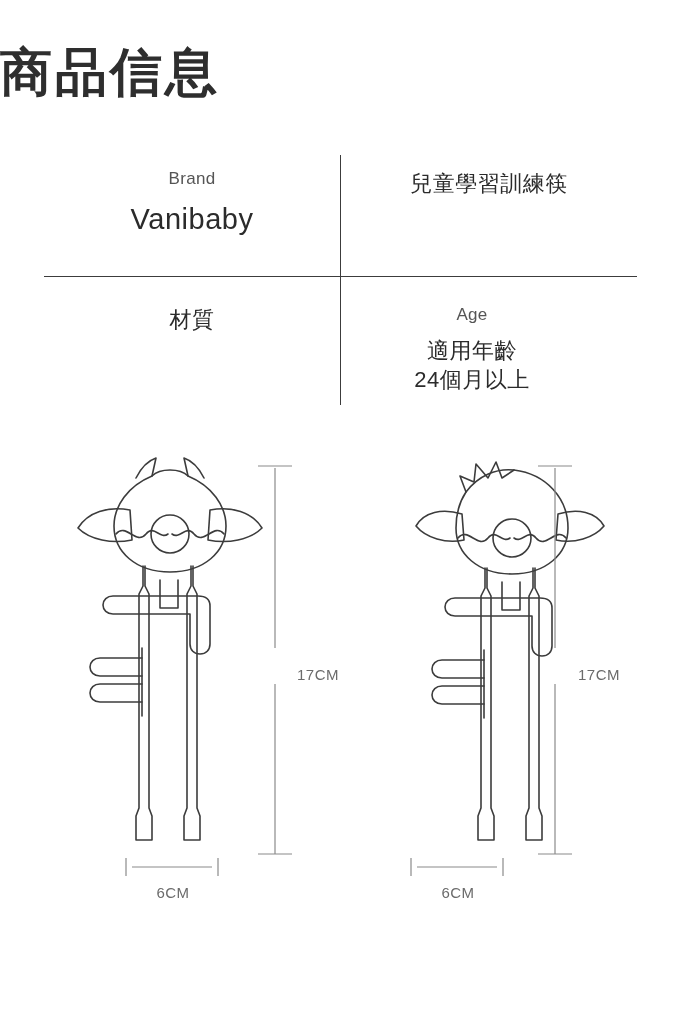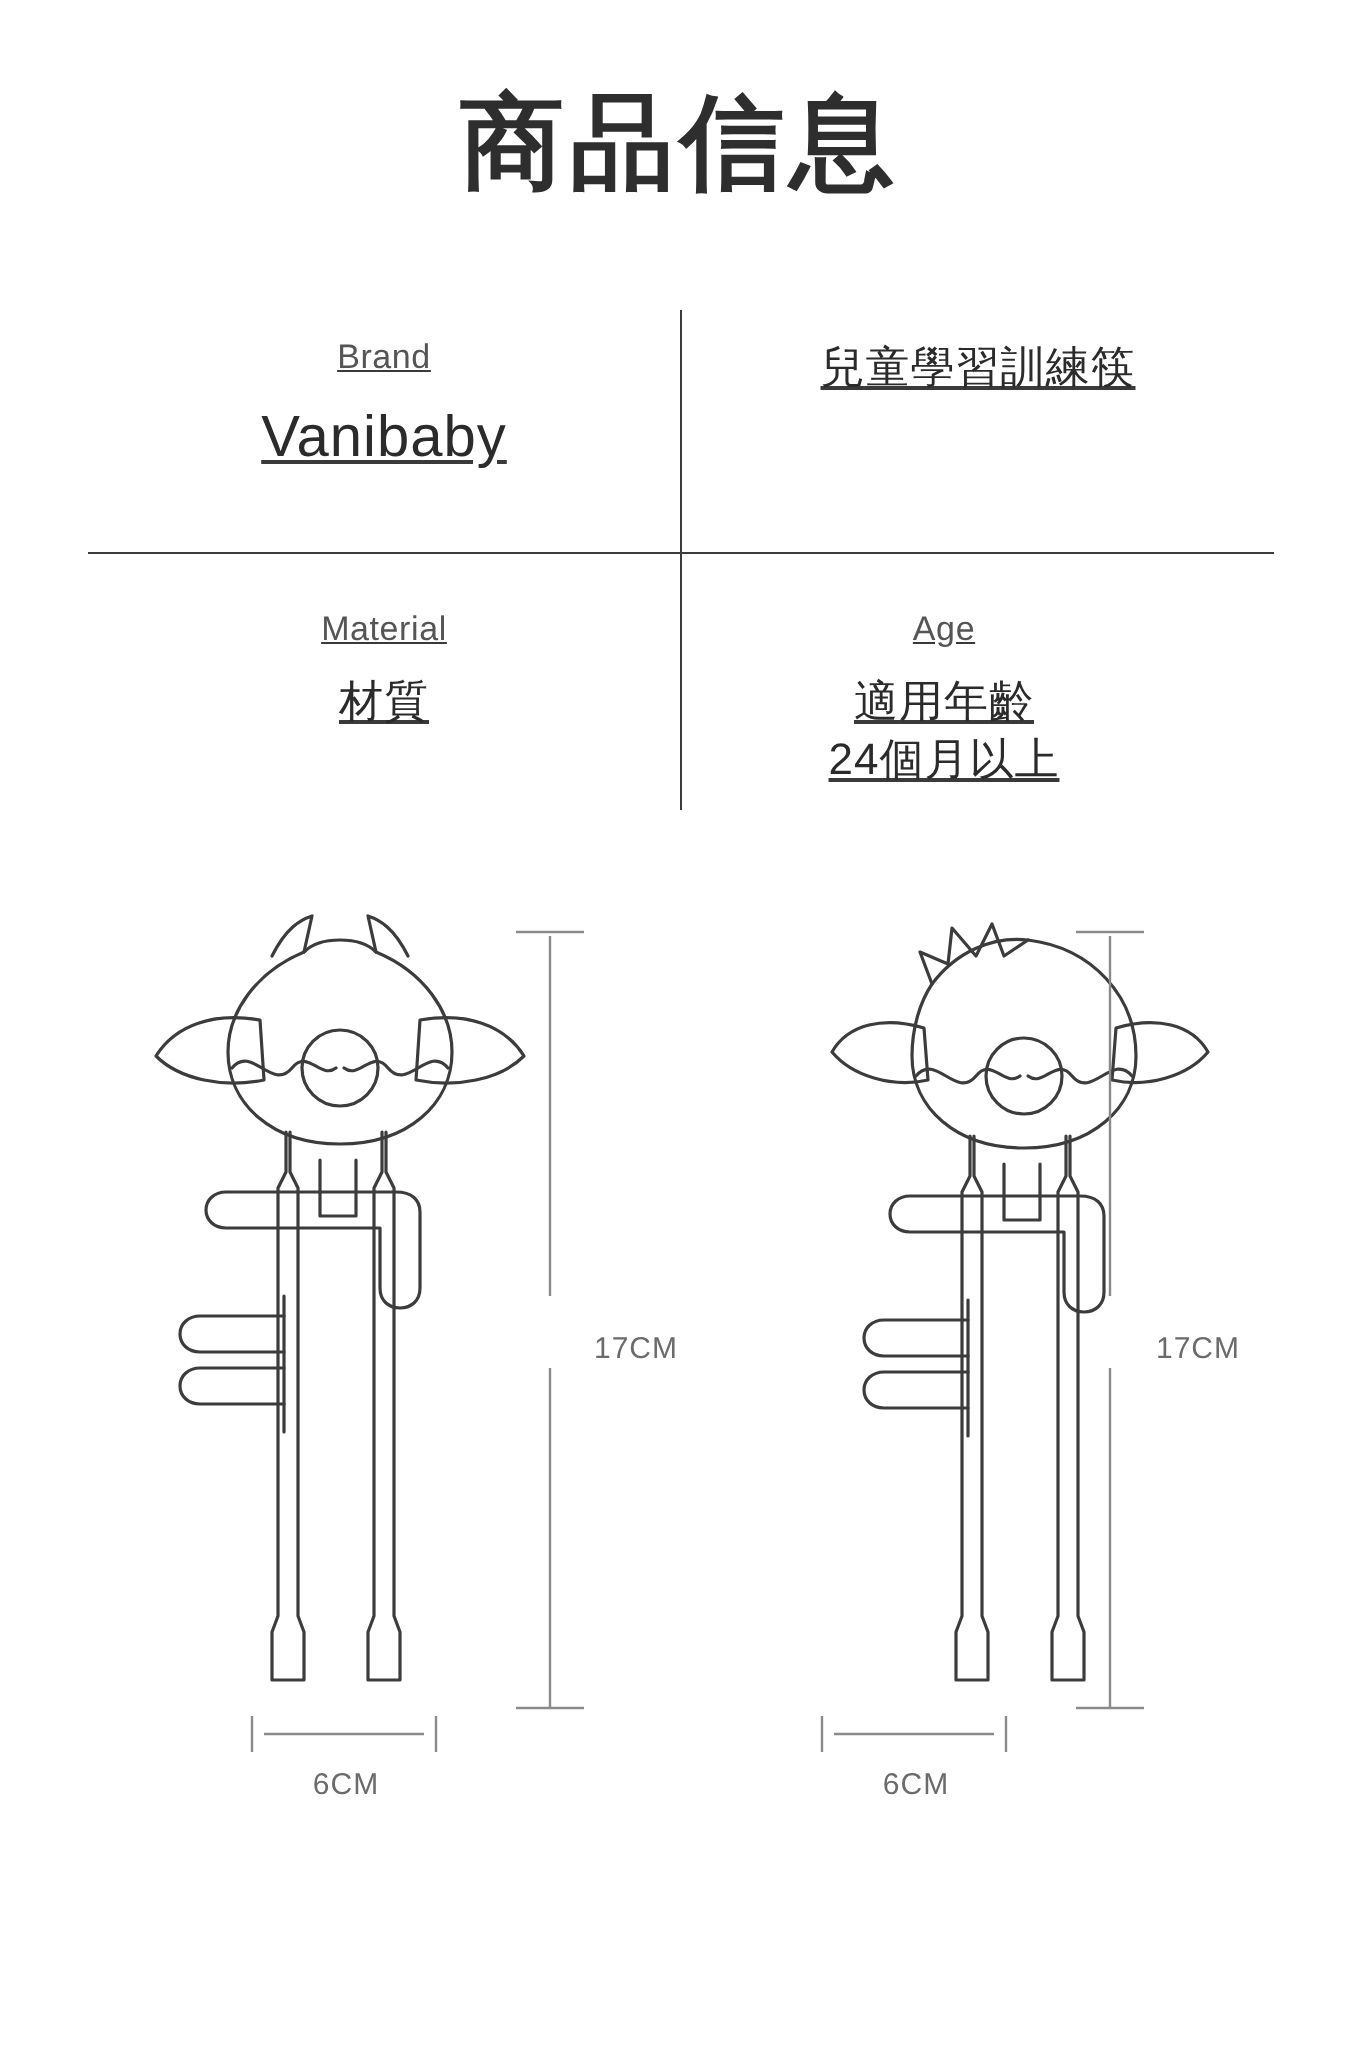--- a/index.html
+++ b/index.html
@@ -15,21 +15,20 @@
     color: #3a3a3a;
     overflow: hidden;
   }
 
   
   .page-title {
     position: absolute;
     top: 46px;
     left: 0;
     width: 680px;
-    text-align: center;
     font-size: 52px;
     font-weight: bold;
     letter-spacing: 3px;
     color: #2e2e2e;
     line-height: 1;
   }
 
   
   .info-grid {
     position: absolute;
@@ -51,21 +50,20 @@
     left: 296px;
     top: 0;
     width: 1px;
     height: 250px;
     background: #3c3c3c;
   }
   .cell {
     position: absolute;
     width: 296px;
     text-align: center;
-    text-decoration: underline;
   }
   .cell-brand    { left: 0;     top: 14px; }
   .cell-name     { left: 297px; top: 14px; }
   .cell-material { left: 0;     top: 150px; }
   .cell-age      { left: 280px; top: 150px; }
 
   .cell-label {
     font-size: 17px;
     color: #555555;
     line-height: 1.2;
@@ -124,21 +122,20 @@
   <div class="cell cell-brand">
     <div class="cell-label">Brand</div>
     <div class="cell-value latin">Vanibaby</div>
   </div>
 
   <div class="cell cell-name">
     <div class="cell-value">兒童學習訓練筷</div>
   </div>
 
   <div class="cell cell-material">
-    <div class="cell-label">Material</div>
     <div class="cell-value">材質</div>
   </div>
 
   <div class="cell cell-age">
     <div class="cell-label">Age</div>
     <div class="cell-value">適用年齡</div>
     <div class="cell-value">24個月以上</div>
   </div>
 
 </div>

